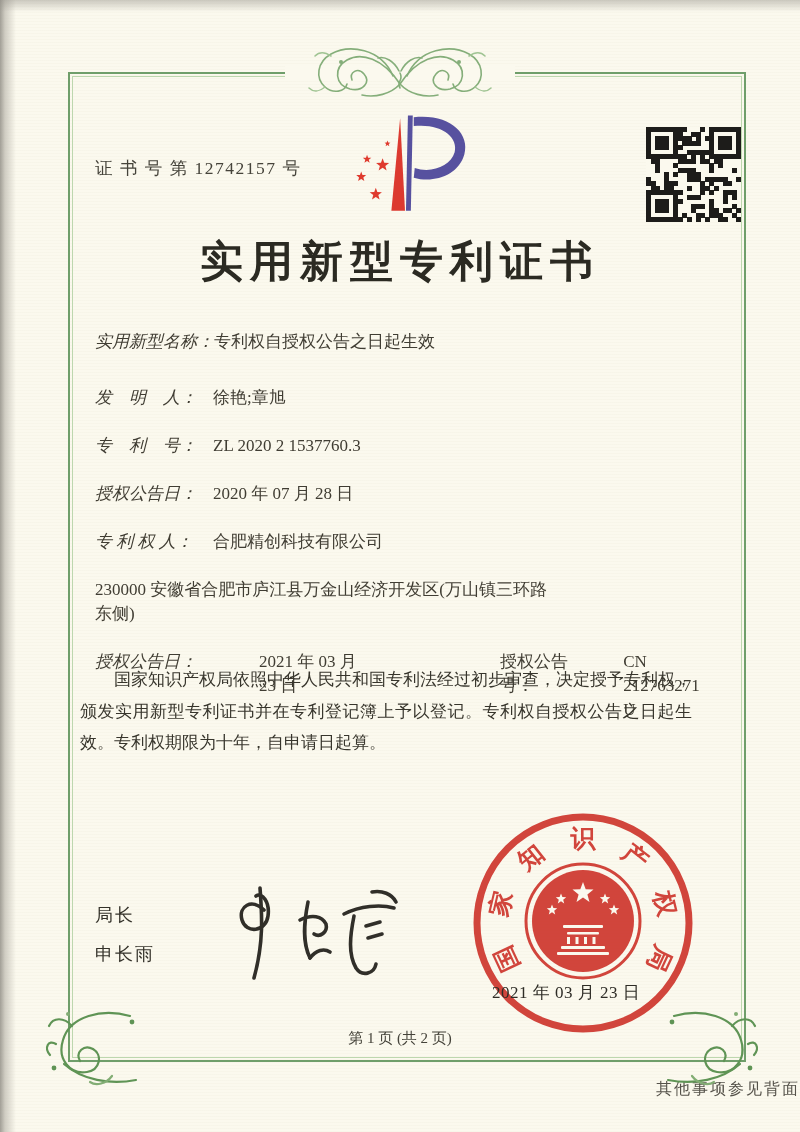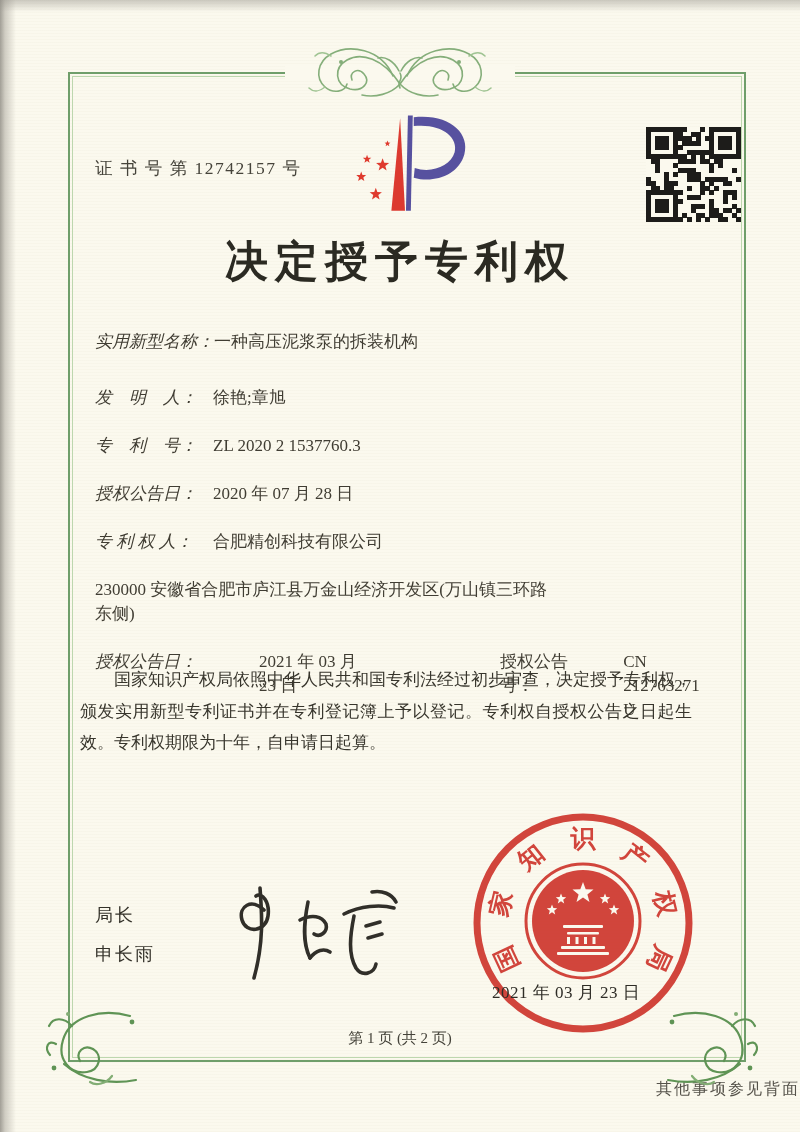--- a/index.html
+++ b/index.html
@@ -339,26 +339,26 @@
         <rect x="31.67" y="90.48" width="5" height="5"></rect>
         <rect x="40.71" y="90.48" width="5" height="5"></rect>
         <rect x="49.76" y="90.48" width="5" height="5"></rect>
         <rect x="58.81" y="90.48" width="5" height="5"></rect>
         <rect x="72.38" y="90.48" width="5" height="5"></rect>
         <rect x="76.90" y="90.48" width="5" height="5"></rect>
         <rect x="90.48" y="90.48" width="5" height="5"></rect>
       </g>
   </svg>
 
-  <div class="title">决定授予专利权</div>
+  <div class="title">实用新型专利证书</div>
 
   <div class="fields">
     <div class="field-row sp">
       <span class="field-label">实用新型名称：</span>
-      <span class="field-value">一种高压泥浆泵的拆装机构</span>
+      <span class="field-value">专利权自授权公告之日起生效</span>
     </div>
     <div class="field-row">
       <span class="field-label">发　明　人：</span>
       <span class="field-value">徐艳;章旭</span>
     </div>
     <div class="field-row">
       <span class="field-label">专　利　号：</span>
       <span class="field-value">ZL 2020 2 1537760.3</span>
     </div>
     <div class="field-row">

